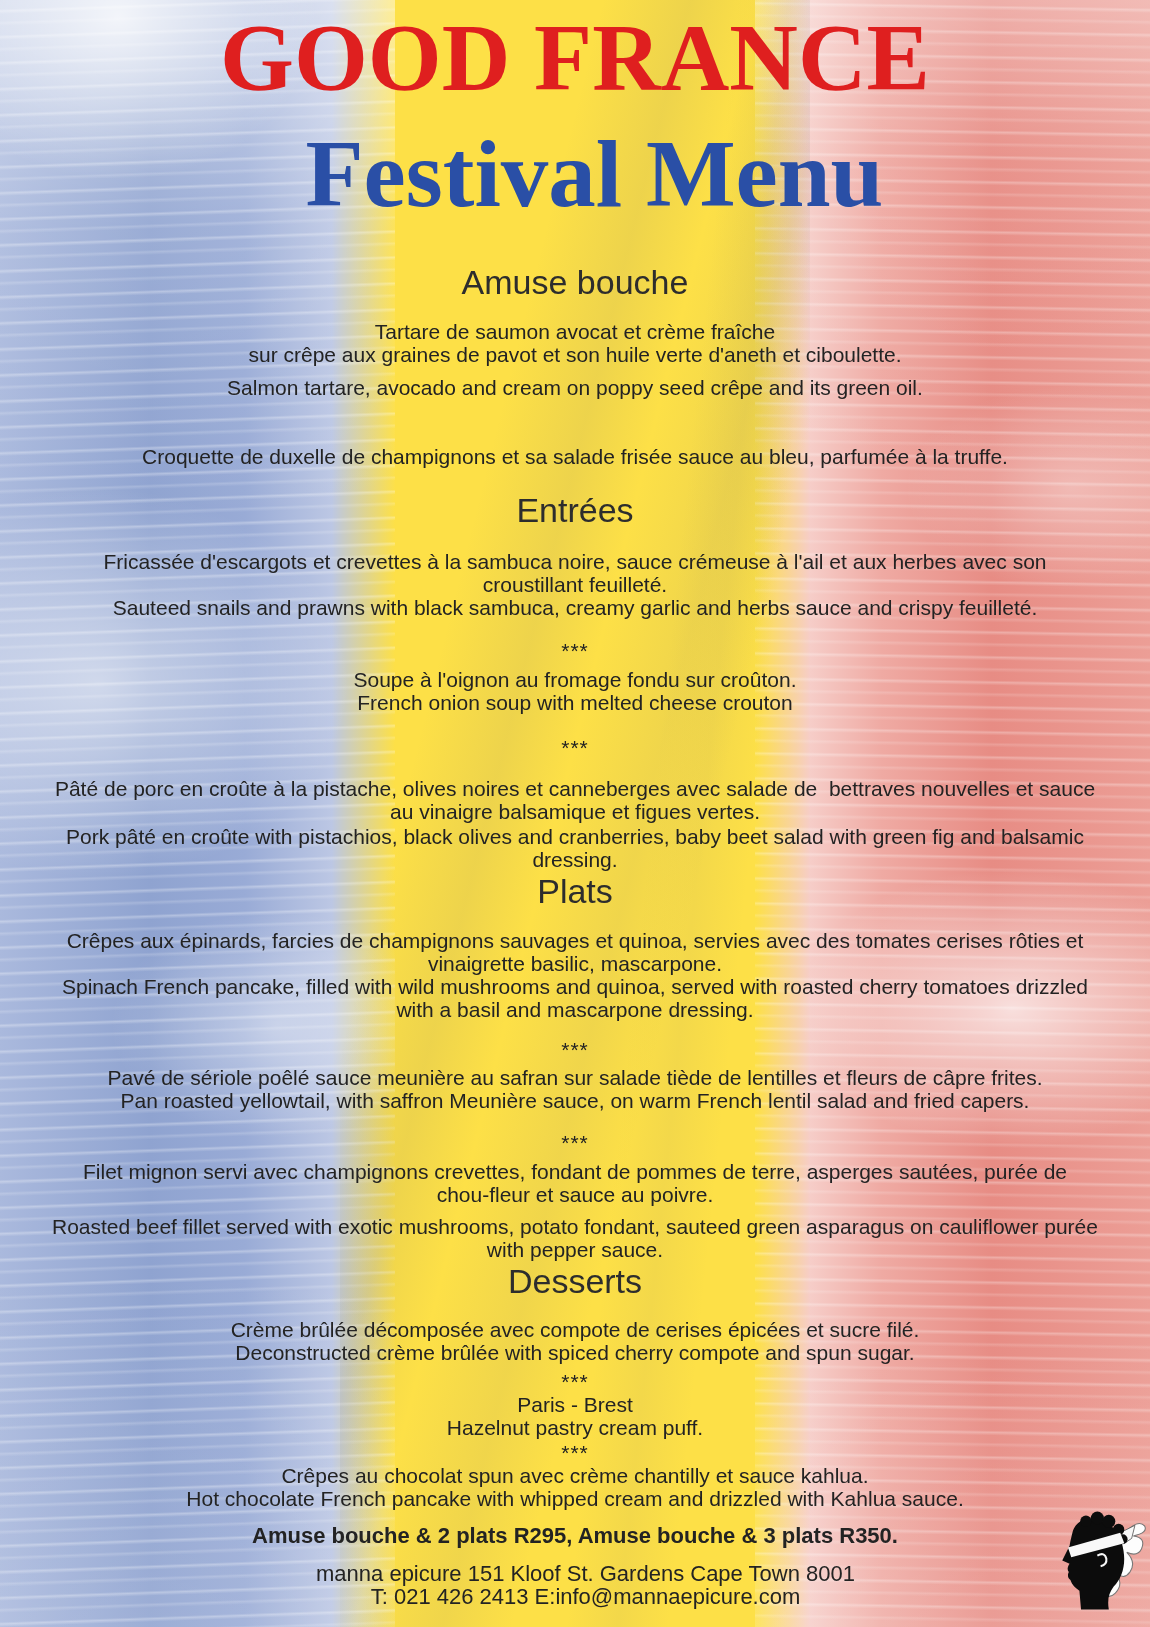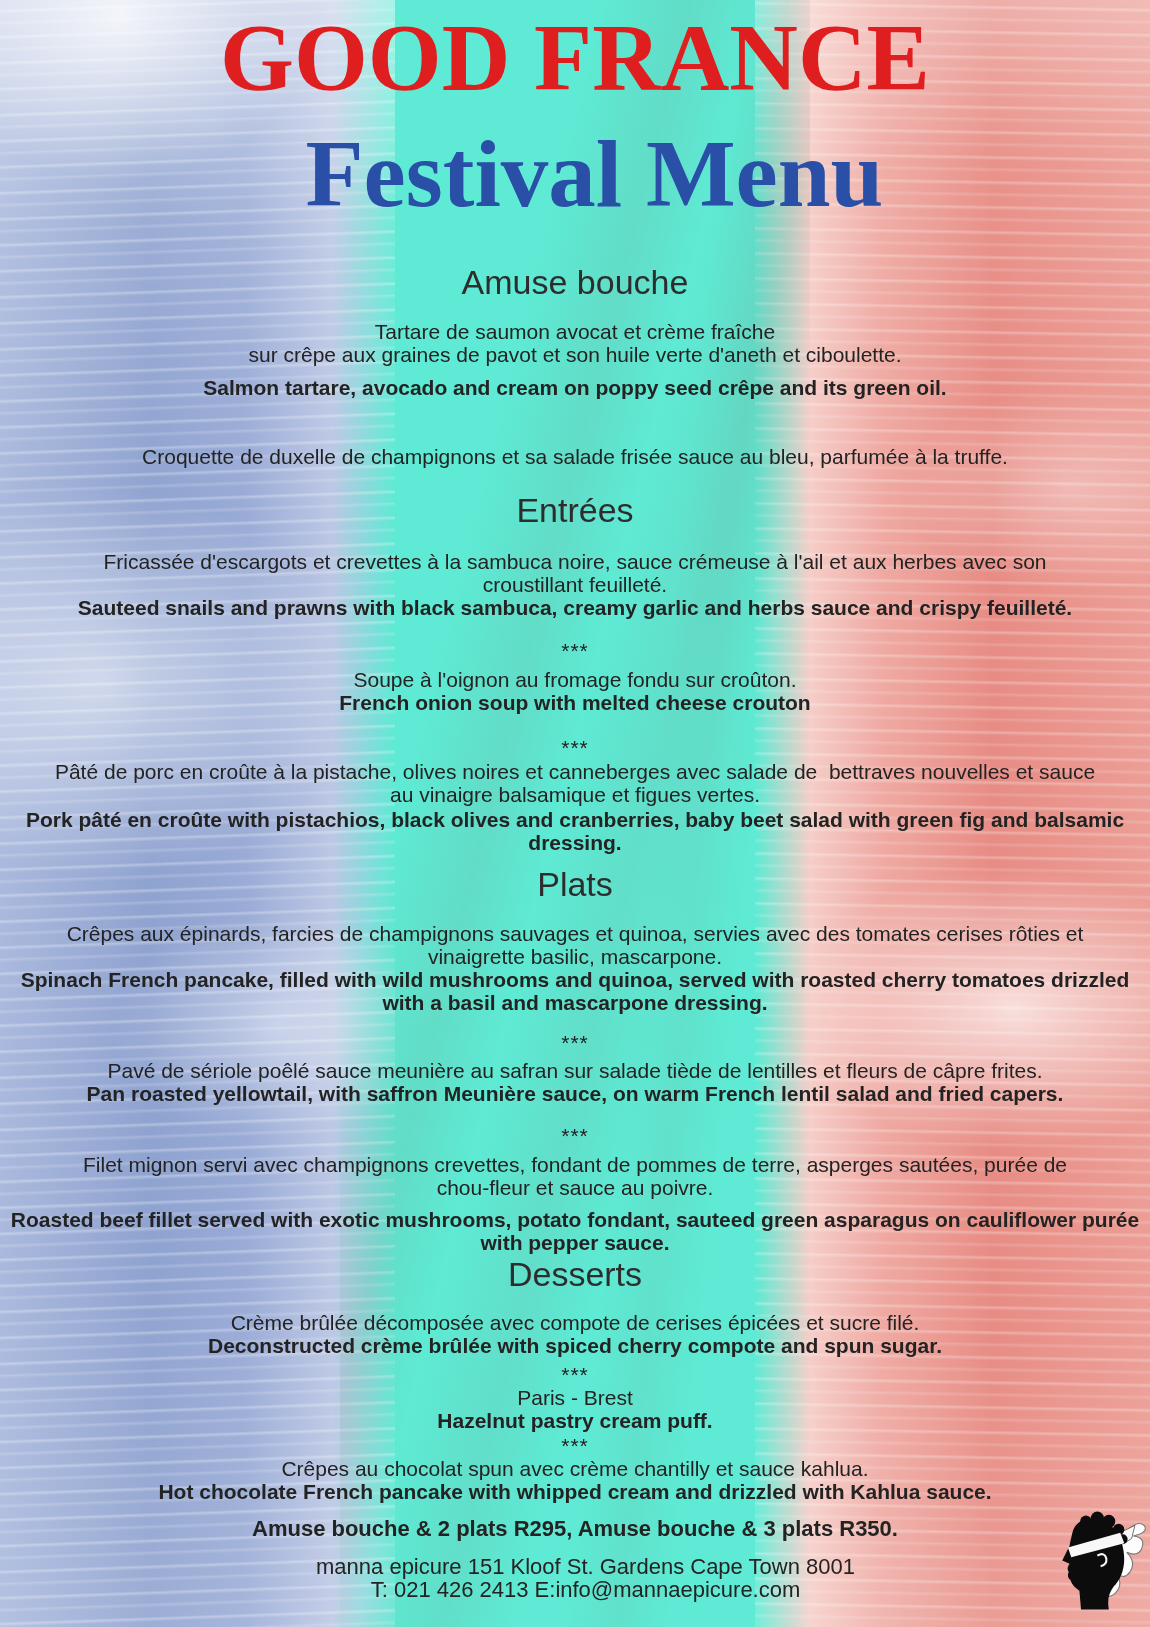--- a/index.html
+++ b/index.html
@@ -1,20 +1,20 @@
 <!DOCTYPE html>
 <html><head>
 <meta charset="utf-8">
 <style>
   html,body{margin:0;padding:0;}
   .page{
     position:relative;
     width:1150px;height:1627px;
     overflow:hidden;
-    background:#5eead4;
+    background:#fde047;
     font-family:"Liberation Sans","DejaVu Sans",sans-serif;
     color:#212121;
   }
   
   .flag{position:absolute;inset:0;}
   .stripe{position:absolute;top:0;bottom:0;}
   .stripe-blue{
     left:0;width:395px;
     background:
       radial-gradient(ellipse 70% 14% at 30% 1%, rgba(255,255,255,0.80), rgba(255,255,255,0) 72%),
@@ -58,21 +58,21 @@
     font-size:95px;line-height:104px;
     margin:0;letter-spacing:0px;
   }
   .t-red{color:#df1f1f;}
   .t-blue{color:#2a4fa6;padding-left:39px;}
   h2.heading{
     font-size:34px;line-height:40px;font-weight:400;
     color:#2d2d2d;margin:0;
   }
   p{font-size:21px;line-height:23px;margin:0;white-space:pre;color:#232323;}
-  p.en{font-weight:700;}
+  p.en{font-weight:400;}
   p.sep{letter-spacing:1px;}
   p.price{font-weight:700;font-size:22px;}
   p.addr{font-size:22px;padding-left:21px;}
   
   .logo{position:absolute;right:2px;bottom:-4px;width:98px;height:128px;z-index:3;}
 </style>
 </head>
 <body>
 
 <div class="page">
@@ -95,26 +95,26 @@
     <p class="fr" style="margin-top:46px">Croquette de duxelle de champignons et sa salade frisée sauce au bleu, parfumée à la truffe.</p>
 
     <h2 class="heading" style="margin-top:22px">Entrées</h2>
     <p class="fr" style="margin-top:20px">Fricassée d'escargots et crevettes à la sambuca noire, sauce crémeuse à l'ail et aux herbes avec son
 croustillant feuilleté.</p>
     <p class="en" style="margin-top:0px">Sauteed snails and prawns with black sambuca, creamy garlic and herbs sauce and crispy feuilleté.</p>
     <p class="sep" style="margin-top:20px">***</p>
     <p class="fr" style="margin-top:6px">Soupe à l'oignon au fromage fondu sur croûton.</p>
     <p class="en" style="margin-top:0px">French onion soup with melted cheese crouton</p>
     <p class="sep" style="margin-top:22px">***</p>
-    <p class="fr" style="margin-top:1px">Pâté de porc en croûte à la pistache, olives noires et canneberges avec salade de  bettraves nouvelles et sauce
+    <p class="fr" style="margin-top:18px">Pâté de porc en croûte à la pistache, olives noires et canneberges avec salade de  bettraves nouvelles et sauce
 au vinaigre balsamique et figues vertes.</p>
     <p class="en" style="margin-top:2px">Pork pâté en croûte with pistachios, black olives and cranberries, baby beet salad with green fig and balsamic
 dressing.</p>
 
-    <h2 class="heading" style="margin-top:10px">Plats</h2>
+    <h2 class="heading" style="margin-top:0">Plats</h2>
     <p class="fr" style="margin-top:18px">Crêpes aux épinards, farcies de champignons sauvages et quinoa, servies avec des tomates cerises rôties et
 vinaigrette basilic, mascarpone.</p>
     <p class="en" style="margin-top:0px">Spinach French pancake, filled with wild mushrooms and quinoa, served with roasted cherry tomatoes drizzled
 with a basil and mascarpone dressing.</p>
     <p class="sep" style="margin-top:17px">***</p>
     <p class="fr" style="margin-top:5px">Pavé de sériole poêlé sauce meunière au safran sur salade tiède de lentilles et fleurs de câpre frites.</p>
     <p class="en" style="margin-top:0px">Pan roasted yellowtail, with saffron Meunière sauce, on warm French lentil salad and fried capers.</p>
     <p class="sep" style="margin-top:19px">***</p>
     <p class="fr" style="margin-top:6px">Filet mignon servi avec champignons crevettes, fondant de pommes de terre, asperges sautées, purée de
 chou-fleur et sauce au poivre.</p>

